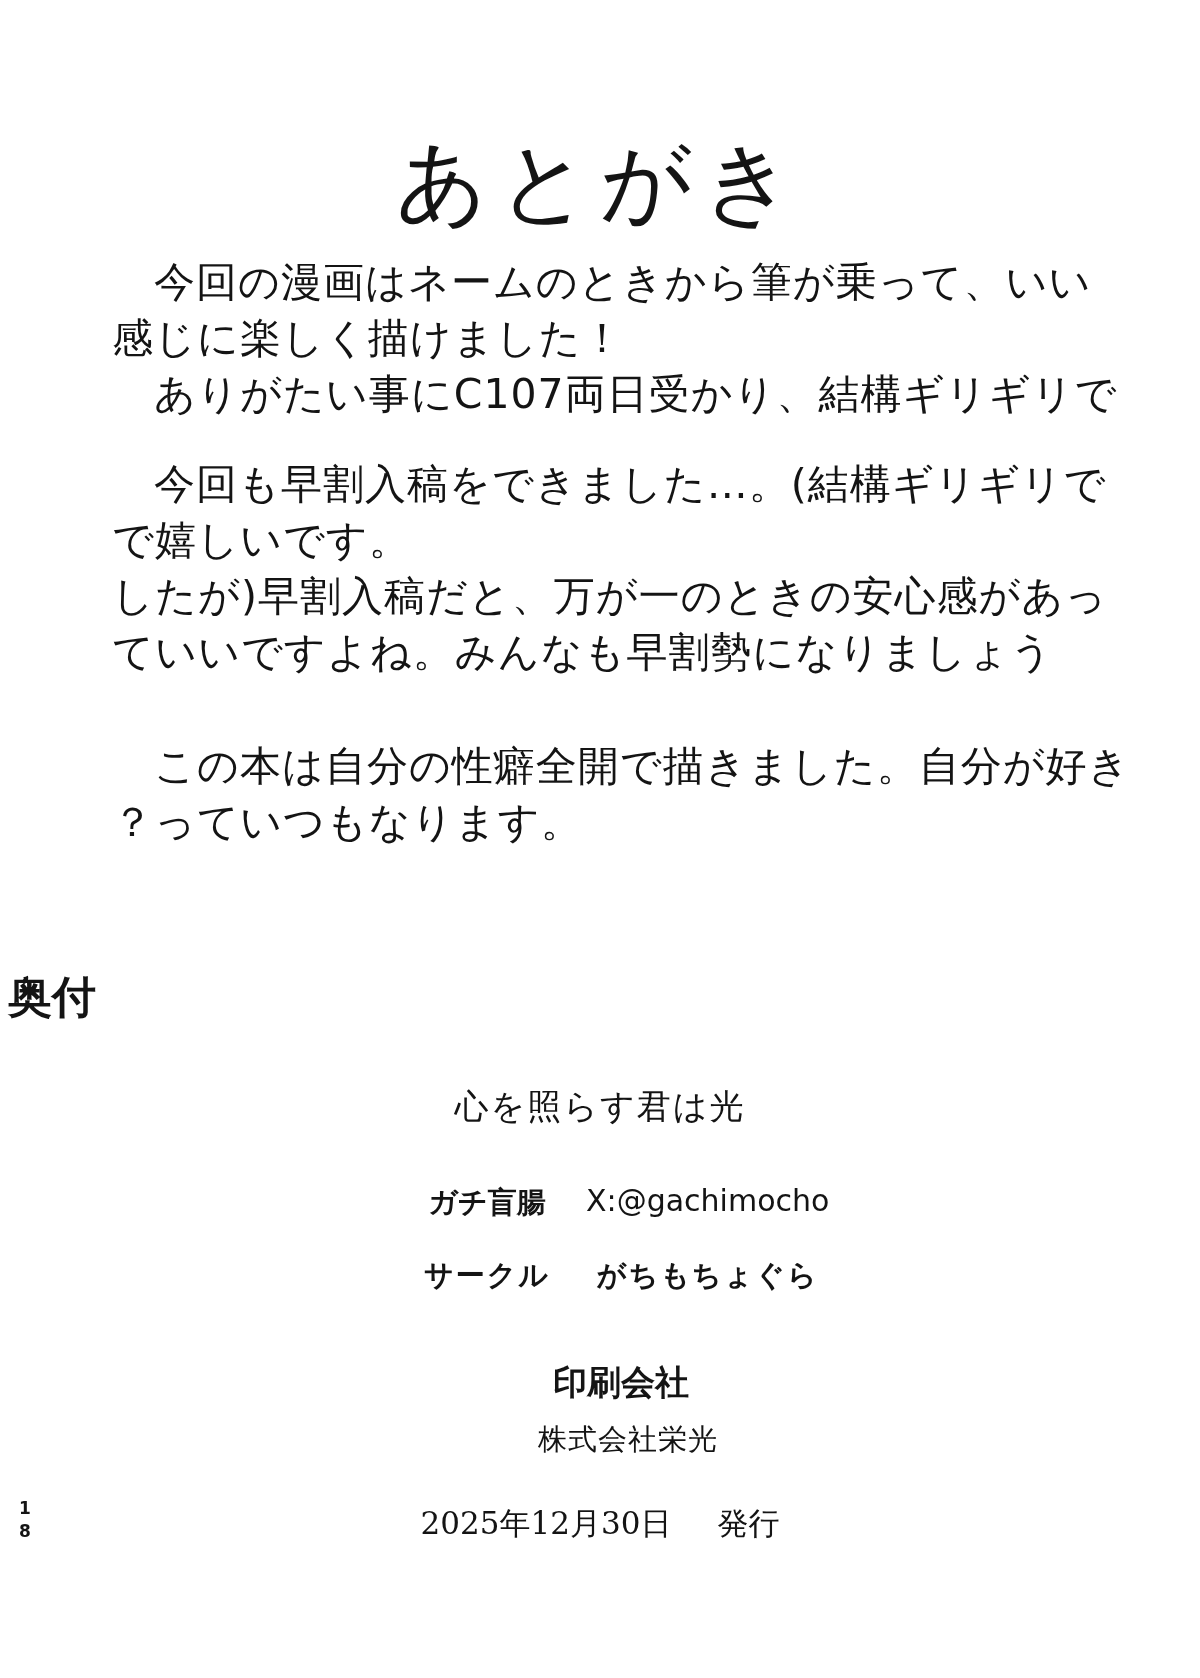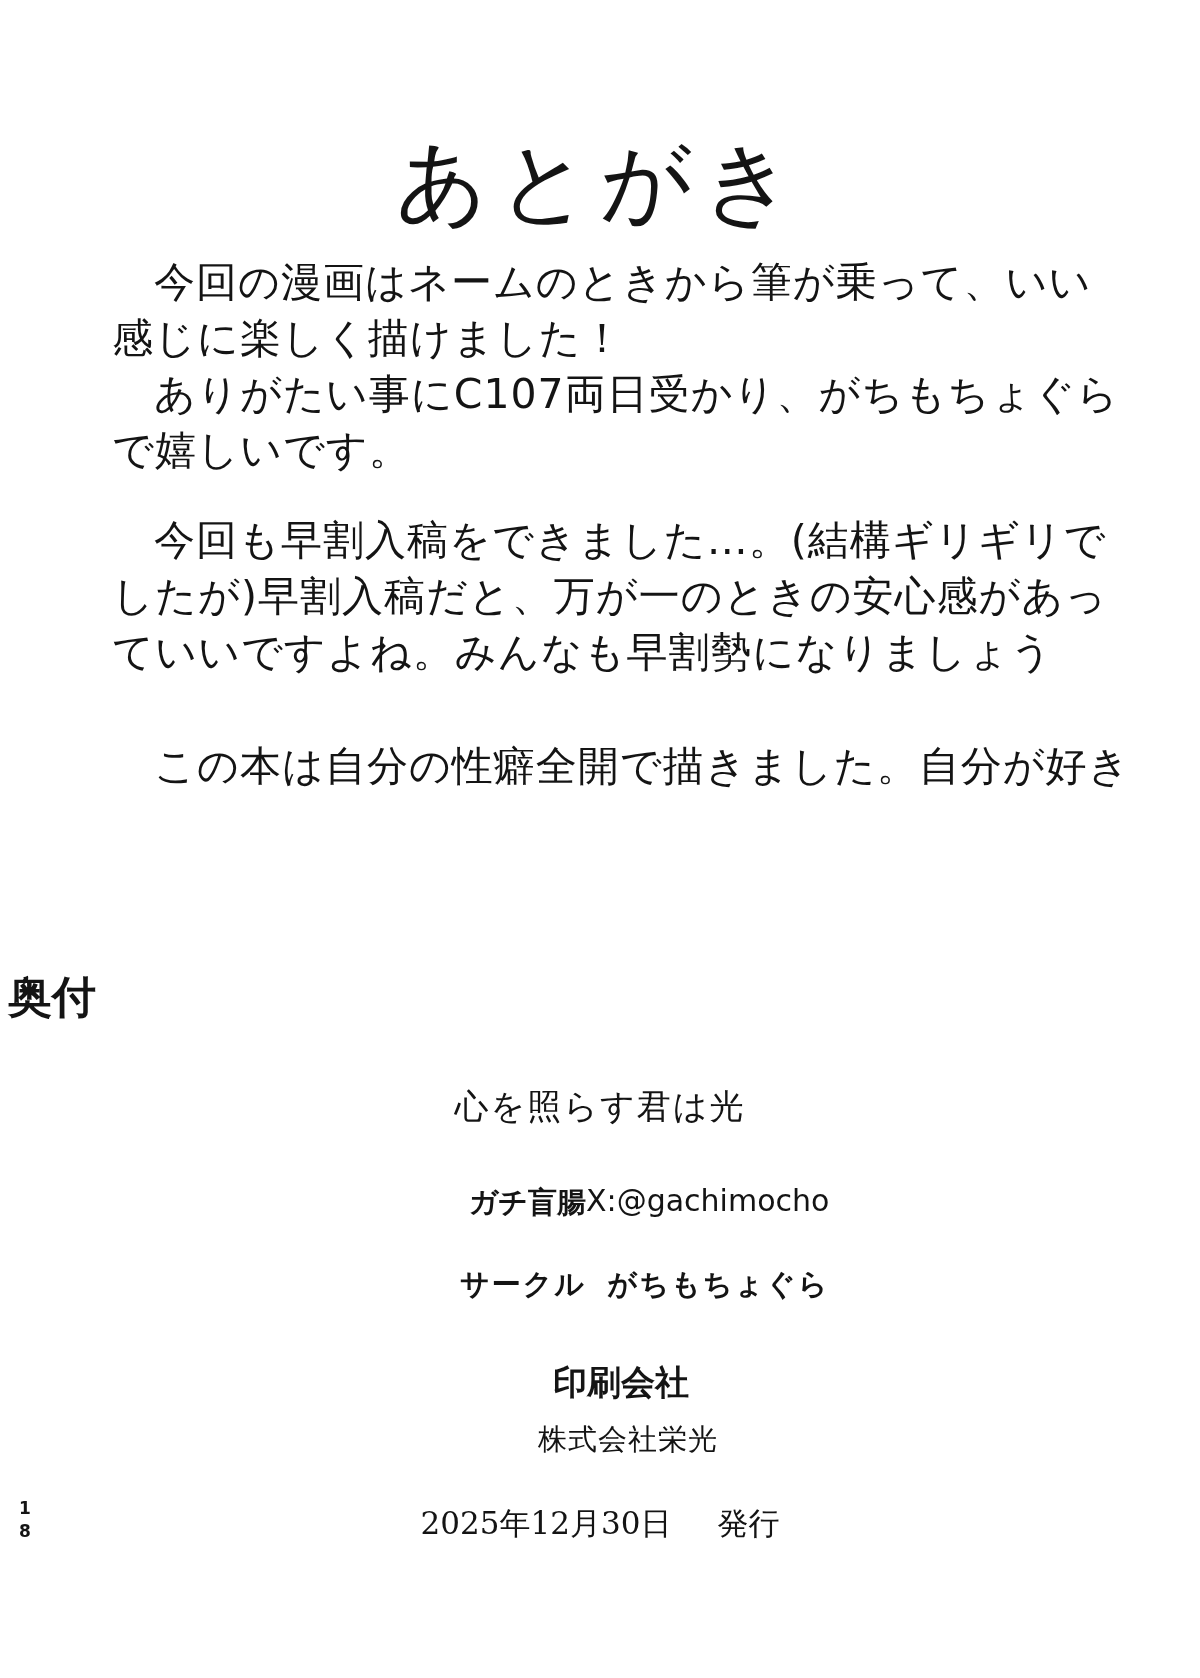--- a/index.html
+++ b/index.html
@@ -59,22 +59,22 @@
     font-family: "DejaVu Serif", serif;
     font-size: 34px;
     letter-spacing: 2px;
   }
   .credits {
     position: absolute;
     top: 1183px;
     left: 388px;
     display: grid;
     grid-template-columns: 198px auto;
-    row-gap: 42px;
-    text-align: right;
+    row-gap: 33px;
+    text-align: center;
   }
   .author-name {
     font-size: 29px;
     font-weight: bold;
   }
   .author-x-handle {
     font-size: 30px;
   }
   .circle-label, .circle-name {
     font-family: Liberation Mono, monospace;
@@ -126,26 +126,27 @@
   }
 </style>
 </head>
 <body>
 
 <div class="afterword-title">あとがき</div>
 
 <div class="afterword-body">
   <div class="afterword-line">　今回の漫画はネームのときから筆が乗って、いい</div>
   <div class="afterword-line">感じに楽しく描けました！</div>
-  <div class="afterword-line">　ありがたい事にC107両日受かり、がちもちょぐら</div>
+  <div class="afterword-line">　ありがたい事にC107両日受かり、結構ギリギリで</div>
+  <div class="afterword-line para-gap-small">　今回も早割入稿をできました…。(結構ギリギリで</div>
   <div class="afterword-line">で嬉しいです。</div>
-  <div class="afterword-line para-gap-small">　今回も早割入稿をできました…。(結構ギリギリで</div>
   <div class="afterword-line">したが)早割入稿だと、万が一のときの安心感があっ</div>
   <div class="afterword-line">ていいですよね。みんなも早割勢になりましょう</div>
   <div class="afterword-line para-gap-large">　この本は自分の性癖全開で描きました。自分が好き</div>
+  <div class="afterword-line">？っていつもなります。</div>
 </div>
 
 <div class="colophon-heading">奥付</div>
 
 <div class="book-title">心を照らす君は光</div>
 
 <div class="credits">
   <div class="author-name">ガチ盲腸</div>
   <div class="author-x-handle">X:@gachimocho</div>
   <div class="circle-label">サークル</div>

